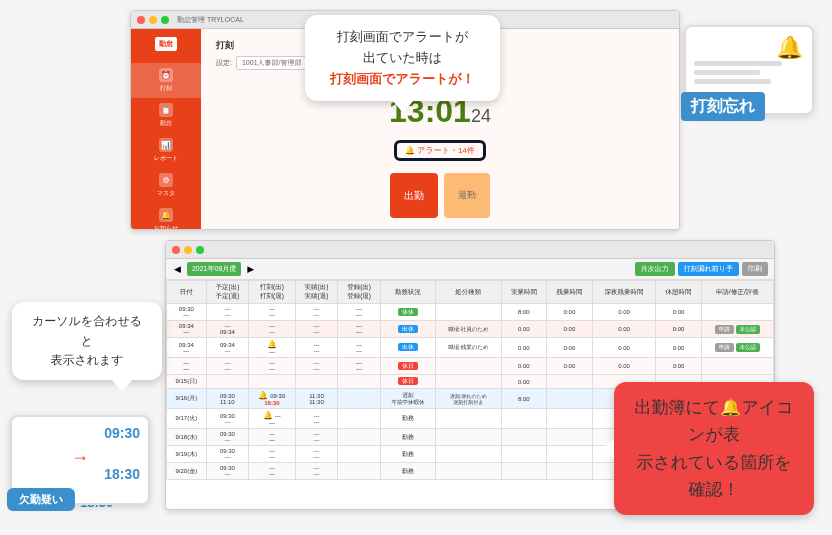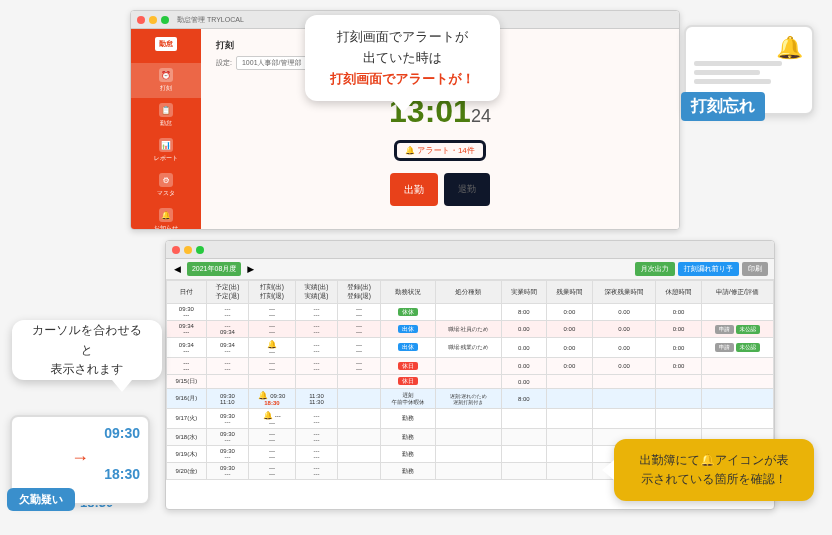--- a/index.html
+++ b/index.html
@@ -351,29 +351,29 @@
     .bell-small {
       font-size: 8px;
       color: #888;
     }
 
     .time-orange { color: #e8411a; font-weight: bold; }
 
     
     .callout-bottom-right {
       position: absolute;
-      bottom: 34px;
+      bottom: 20px;
       right: 18px;
-      background: #eab308;
+      background: #ef4444;
       border-radius: 12px;
       padding: 12px 16px;
       box-shadow: 0 3px 10px rgba(0,0,0,0.2);
       width: 200px;
       text-align: center;
-      font-size: 12px;
+      font-size: 17px;
       line-height: 1.6;
       color: #333;
       z-index: 10;
     }
 
     .callout-br-arrow {
       position: absolute;
       top: 50%;
       left: -12px;
       transform: translateY(-50%);
@@ -384,21 +384,21 @@
       border-right: 12px solid white;
     }
 
     
     .callout-bottom-left {
       position: absolute;
       bottom: 155px;
       left: 12px;
       background: white;
       border-radius: 12px;
-      padding: 1px 14px;
+      padding: 10px 14px;
       box-shadow: 0 3px 10px rgba(0,0,0,0.2);
       width: 150px;
       text-align: center;
       font-size: 12px;
       line-height: 1.6;
       color: #333;
       z-index: 10;
     }
 
     .callout-bl-arrow {
@@ -517,21 +517,21 @@
 
         <div style="text-align:center;">
           <div style="display:inline-block; border:3px solid #0f172a; border-radius:6px; padding:2px 8px; font-size:8px; color:#e8411a; background:#fff8f6; cursor:pointer;">
             <span>🔔</span>
             <span>アラート・14件</span>
           </div>
         </div>
 
         <div style="display:flex; justify-content:center; gap:6px; margin-top:12px;">
           <button style="background:#e8411a; color:white; border:none; border-radius:4px; padding:5px 14px; font-size:10px; cursor:pointer;">出勤</button>
-          <button style="background:#0f172a; color:#666; border:none; border-radius:4px; padding:10px 14px; font-size:9px; cursor:pointer;">退勤</button>
+          <button style="background:#fdba74; color:#666; border:none; border-radius:4px; padding:16px 14px; font-size:9px; cursor:pointer;">退勤</button>
         </div>
       </div>
     </div>
   </div>
 
   <div class="callout-top">
     <div>打刻画面でアラートが</div>
     <div>出ていた時は</div>
     <div class="highlight-orange">打刻画面でアラートが！</div>
     <div class="callout-top-arrow"></div>

